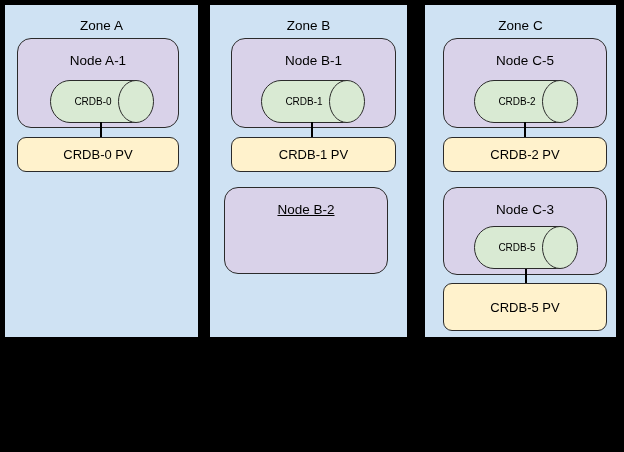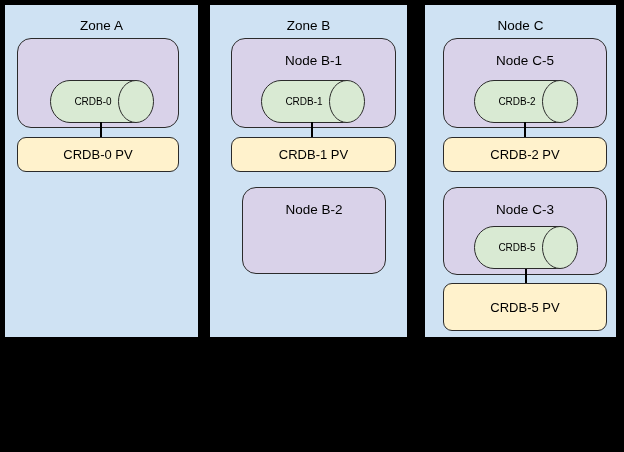--- a/index.html
+++ b/index.html
@@ -47,21 +47,21 @@
   }
   .node-label {
     margin-top: 14px;
     width: 100%;
     text-align: center;
     font-size: 13.5px;
     color: #000000;
   }
   .node-a1 { left: 12px; top: 33px;  width: 162px; height: 90px; }
   .node-b1 { left: 21px; top: 33px;  width: 165px; height: 90px; }
-  .node-b2 { left: 32px; top: 182px; width: 144px; height: 87px; }
+  .node-b2 { left: 14px; top: 182px; width: 164px; height: 87px; text-decoration: underline; }
   .node-c1 { left: 18px; top: 33px;  width: 164px; height: 90px; }
   .node-c2 { left: 18px; top: 182px; width: 164px; height: 88px; }
 
   .cylinder { position: absolute; }
   .cyl-a1 { left: 31px; top: 40px; }
   .cyl-b1 { left: 28px; top: 40px; }
   .cyl-c1 { left: 29px; top: 40px; }
   .cyl-c2 { left: 29px; top: 37px; }
 
   .cyl-body, .cyl-cap {
@@ -103,20 +103,21 @@
 </style>
 </head>
 <body>
 
 <div class="canvas">
 
   <div class="zone zone-a">
     <div class="zone-label">Zone A</div>
 
     <div class="node node-a1">
+      <div class="node-label">Node A-1</div>
       <svg class="cylinder cyl-a1" width="105" height="45" viewBox="0 0 105 45">
         <path class="cyl-body" d="M87,1.5 H21 A19.5,21 0 0 0 21,43.5 H87"></path>
         <ellipse class="cyl-cap" cx="87" cy="22.5" rx="17.5" ry="21"></ellipse>
         <text class="cyl-text" x="44" y="26" text-anchor="middle">CRDB-0</text>
       </svg>
     </div>
 
     <div class="connector conn-a1"></div>
 
     <div class="pv pv-a1">
@@ -141,21 +142,21 @@
     <div class="pv pv-b1">
       <span>CRDB-1 PV</span>
     </div>
 
     <div class="node node-b2">
       <div class="node-label">Node B-2</div>
     </div>
   </div>
 
   <div class="zone zone-c">
-    <div class="zone-label">Node C</div>
+    <div class="zone-label">Zone C</div>
 
     <div class="node node-c1">
       <div class="node-label">Node C-5</div>
       <svg class="cylinder cyl-c1" width="105" height="45" viewBox="0 0 105 45">
         <path class="cyl-body" d="M87,1.5 H21 A19.5,21 0 0 0 21,43.5 H87"></path>
         <ellipse class="cyl-cap" cx="87" cy="22.5" rx="17.5" ry="21"></ellipse>
         <text class="cyl-text" x="44" y="26" text-anchor="middle">CRDB-2</text>
       </svg>
     </div>
 

